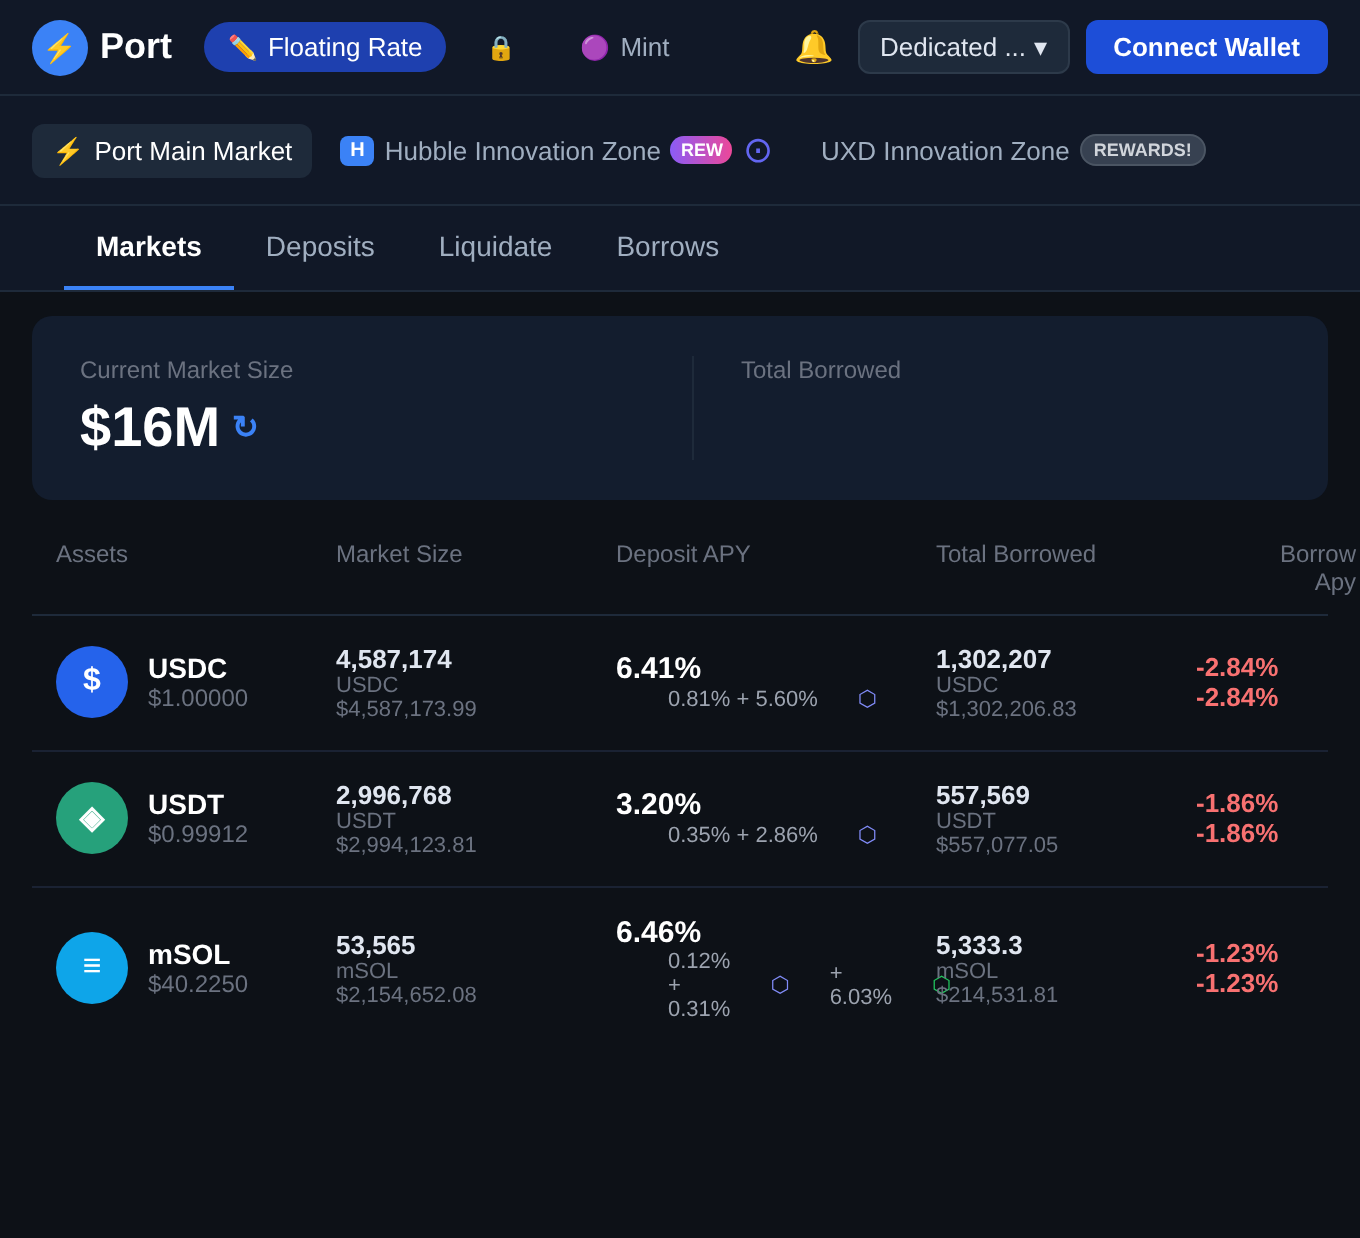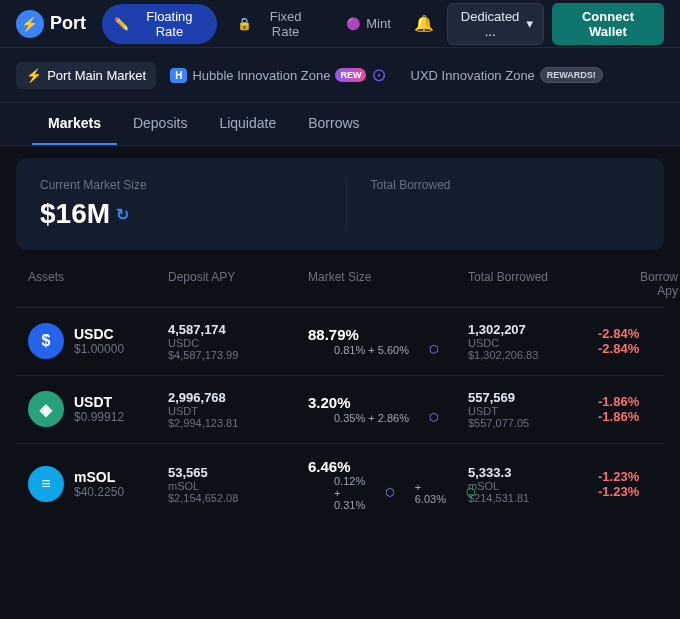--- a/index.html
+++ b/index.html
@@ -84,21 +84,21 @@
       gap: 4px;
       background: #1e2a3a;
       border: 1px solid #2d3a4a;
       border-radius: 6px;
       color: #e0e6f0;
       padding: 5px 10px;
       font-size: 13px;
       cursor: pointer;
     }
     .connect-wallet-btn {
-      background: #0f766e;
+      background: #1d4ed8;
       color: #fff;
       border: none;
       border-radius: 6px;
       padding: 6px 14px;
       font-size: 13px;
       font-weight: 600;
       cursor: pointer;
     }
 
     
@@ -321,21 +321,20 @@
     <div class="logo-icon">⚡</div>
     <span class="logo-text">Port</span>
   </div>
 
   <button class="nav-btn active">
     <span class="nav-icon">✏️</span>
     <span>Floating Rate</span>
   </button>
   <button class="nav-btn">
     <span class="nav-icon">🔒</span>
-    <span>Fixed Rate</span>
   </button>
   <button class="nav-btn">
     <span class="nav-icon">🟣</span>
     <span>Mint</span>
   </button>
 
   <div class="header-right">
     <button class="bell-btn">🔔</button>
     <button class="dedicated-btn">
       <span>Dedicated ...</span>
@@ -389,42 +388,42 @@
   </div>
   <div class="stat-item">
     <div class="stat-label">Total Borrowed</div>
   </div>
 </div>
 
 <div class="table-container">
 
   <div class="table-header">
     <div>Assets</div>
+    <div>Market Size</div>
     <div>Deposit APY</div>
-    <div>Market Size</div>
     <div>Total Borrowed</div>
     <div class="col-borrow-apy">Borrow<br>Apy</div>
     <div class="col-right">Wallet</div>
   </div>
 
   <div class="table-row">
     <div class="asset-cell">
       <div class="asset-icon usdc">$</div>
       <div>
         <div class="asset-name">USDC</div>
         <div class="asset-price">$1.00000</div>
       </div>
     </div>
     <div>
       <div class="cell-primary">4,587,174</div>
       <div class="cell-secondary">USDC</div>
       <div class="cell-secondary">$4,587,173.99</div>
     </div>
     <div>
-      <div class="deposit-apy-main">88.79%</div>
+      <div class="deposit-apy-main">6.41%</div>
       <div class="deposit-apy-sub">
         <span>0.81% + 5.60%</span>
         <span class="p-icon">⬡</span>
       </div>
     </div>
     <div>
       <div class="cell-primary">1,302,207</div>
       <div class="cell-secondary">USDC</div>
       <div class="cell-secondary">$1,302,206.83</div>
     </div>

